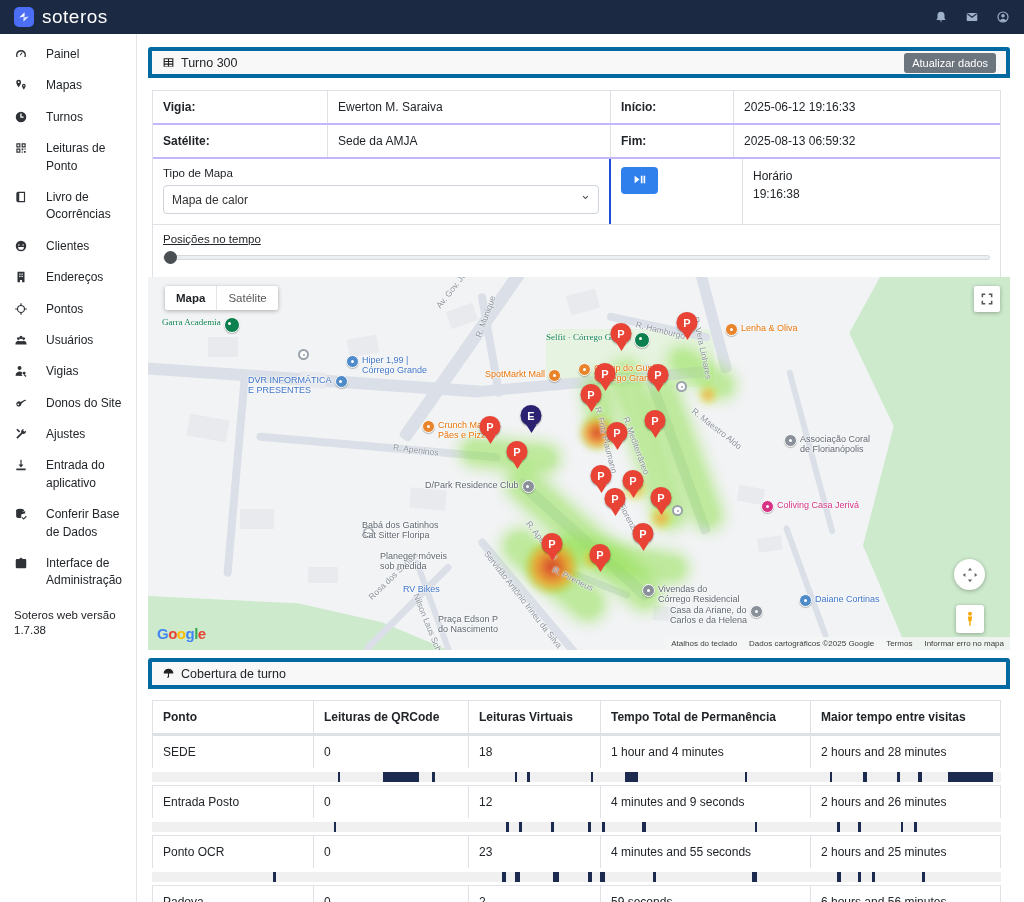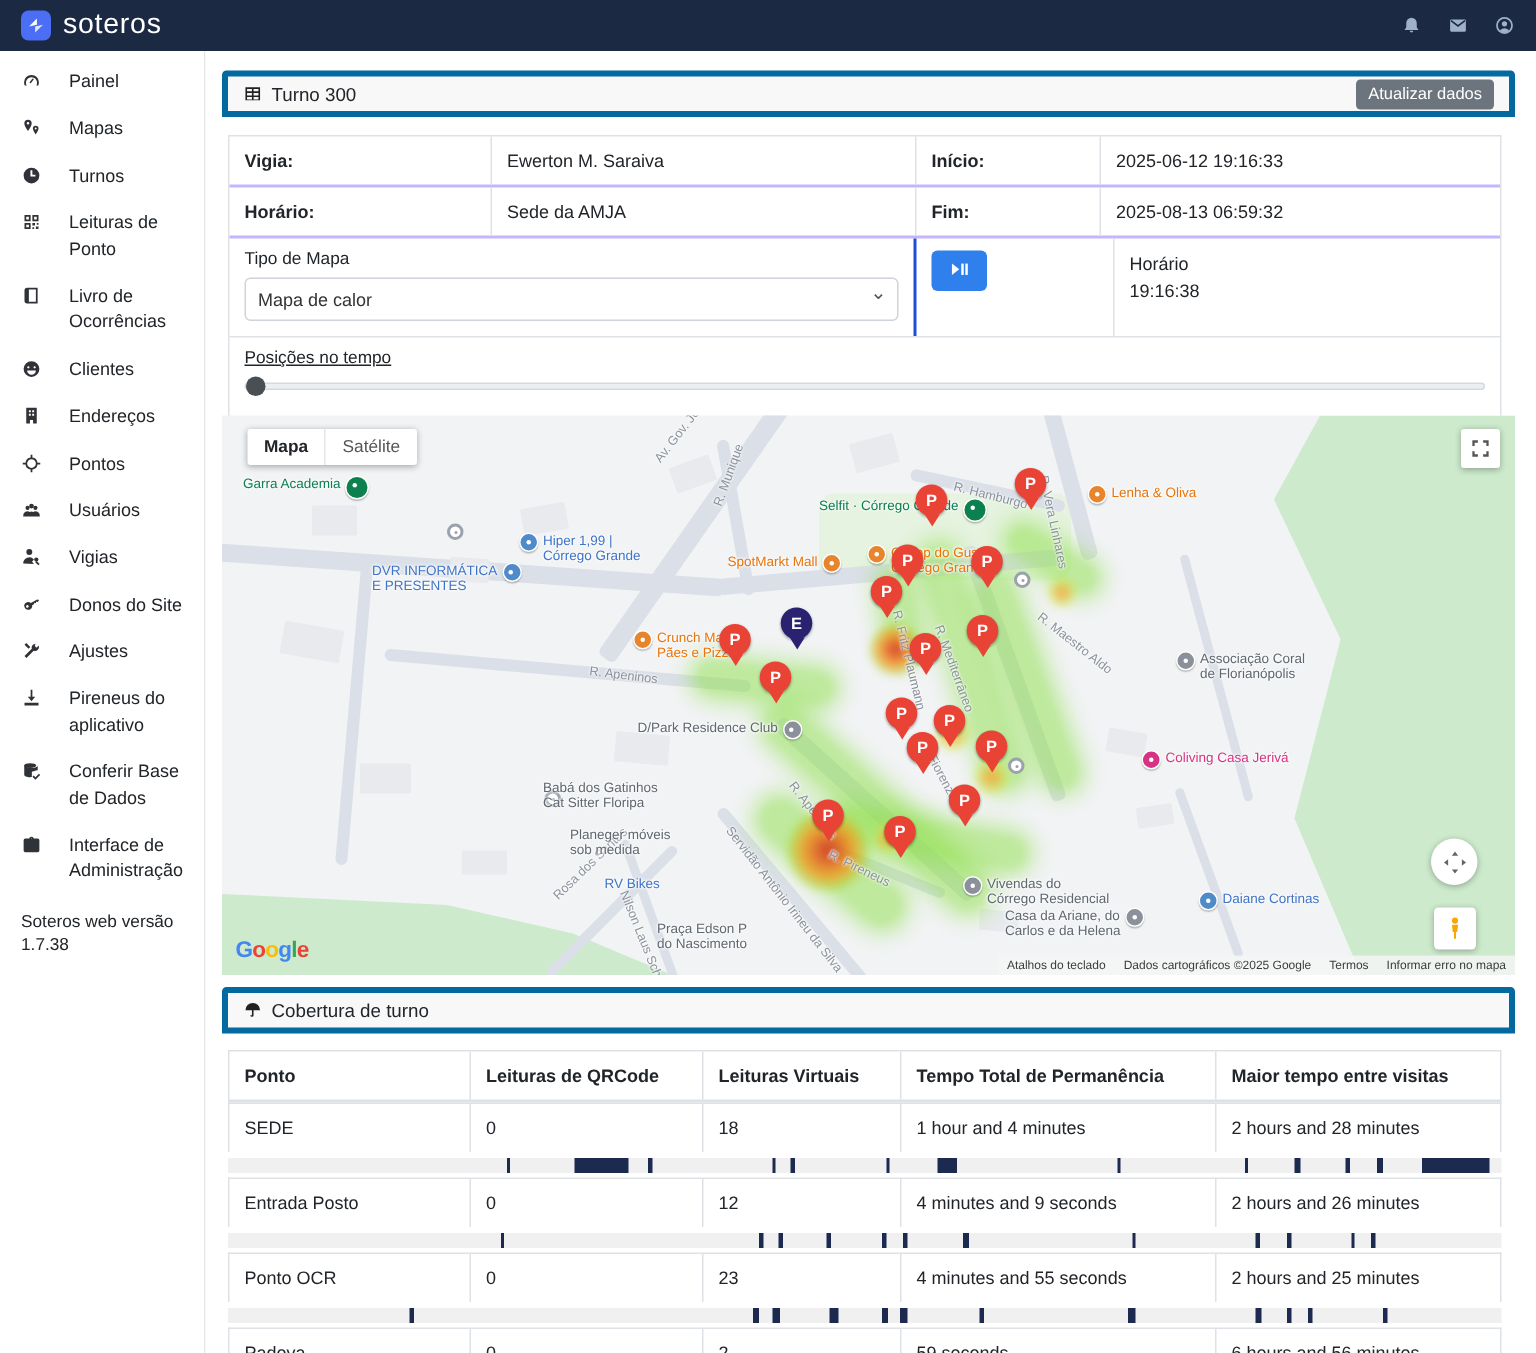--- a/index.html
+++ b/index.html
@@ -87,21 +87,21 @@
 
   .map-label { position:absolute; font-size:9px; line-height:1.15; white-space:pre-line;
     display:flex; align-items:flex-start; gap:3px;
     text-shadow:0 0 2px #fff,0 0 2px #fff,0 0 3px #fff; z-index:5; }
   .map-label .poi { width:13px; height:13px; border-radius:50%; flex:0 0 13px;
     border:1.5px solid #fff; box-shadow:0 1px 1px rgba(0,0,0,.25); position:relative; }
   .map-label .poi::after { content:""; position:absolute; left:3.5px; top:3.5px; width:3px; height:3px;
     background:#fff; border-radius:50%; } .poi.c-green2 { background:#0d8050; width:16px; height:16px; flex-basis:16px; }
   .poi.c-blue { background:#4f8ac9; } .poi.c-orange { background:#e8852c; }
   .poi.c-gray { background:#8a919b; } .poi.c-magenta { background:#d63384; }
-  .t-green { color:#0d8050; } .t-blue { color:#3f74c7; } .t-orange { color:#e8740a; }
+  .t-green { color:#0d8050;font-family:Liberation Serif, serif; } .t-blue { color:#3f74c7; } .t-orange { color:#e8740a; }
   .t-gray { color:#5f6770; } .t-magenta { color:#d63384; }
   .street-label { position:absolute; font-size:8.5px; color:#8b929c; white-space:nowrap;
     text-shadow:0 0 2px #fff,0 0 2px #fff; z-index:4; }
   .transit { position:absolute; width:11px; height:11px; border-radius:50%; background:#fff;
     border:2px solid #9aa2ab; z-index:4; }
   .transit::after { content:""; position:absolute; left:2.5px; top:2.5px; width:2px; height:2px;
     border-radius:50%; background:#9aa2ab; }
 
   .pin { position:absolute; transform:translate(-50%,-100%); z-index:10; width:21px; cursor:pointer; }
   .pin .head { width:21px; height:21px; border-radius:50%; display:flex; align-items:center;
@@ -285,21 +285,21 @@
           </svg>
         </span>
         <span>Ajustes</span>
       </div>
       <div class="side-item">
         <span class="s-icon">
           <svg viewBox="0 0 24 24">
             <path d="M11 3h2v8h3.2L12 16.4 7.8 11H11zM4 18h16v3H4z"></path>
           </svg>
         </span>
-        <span>Pireneus do aplicativo</span>
+        <span>Entrada do aplicativo</span>
       </div>
       <div class="side-item">
         <span class="s-icon">
           <svg viewBox="0 0 24 24">
             <ellipse cx="10.5" cy="5.8" rx="6.8" ry="2.8"></ellipse>
             <path d="M3.7 5.8v10.4c0 1.6 3 2.8 6.8 2.8.6 0 1.3 0 1.9-.1v-6l5-1.6c.8-.3 1.7-.2 1.7.1V5.8c0 1.5-3 2.8-6.8 2.8s-6.6-1.3-6.6-2.8z"></path>
             <path d="M14.5 17.2l2 2 4-4 1.4 1.4-5.4 5.4-3.4-3.4z"></path>
           </svg>
         </span>
         <span>Conferir Base de Dados</span>
@@ -329,21 +329,21 @@
   </div>
 
   <div class="info-table">
     <div class="itr">
       <div class="itd lbl">Vigia:</div>
       <div class="itd">Ewerton M. Saraiva</div>
       <div class="itd lbl">Início:</div>
       <div class="itd">2025-06-12 19:16:33</div>
     </div>
     <div class="itr">
-      <div class="itd lbl">Horário:</div>
+      <div class="itd lbl">Satélite:</div>
       <div class="itd">Sede da AMJA</div>
       <div class="itd lbl">Fim:</div>
       <div class="itd">2025-08-13 06:59:32</div>
     </div>
     <div class="row-maptype">
       <div class="cell-maptype">
         <div class="field-label">Tipo de Mapa</div>
         <div class="select-wrap">
           <select>
             <option>Mapa de calor</option>

